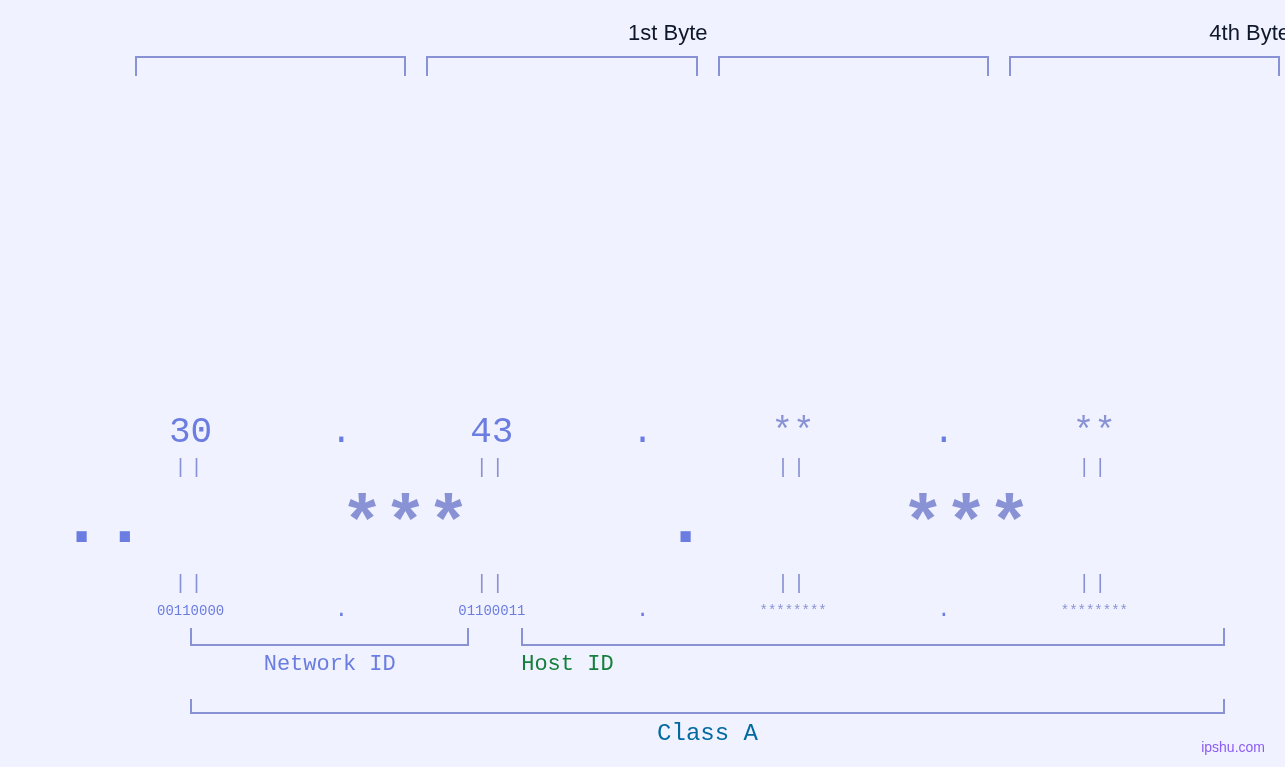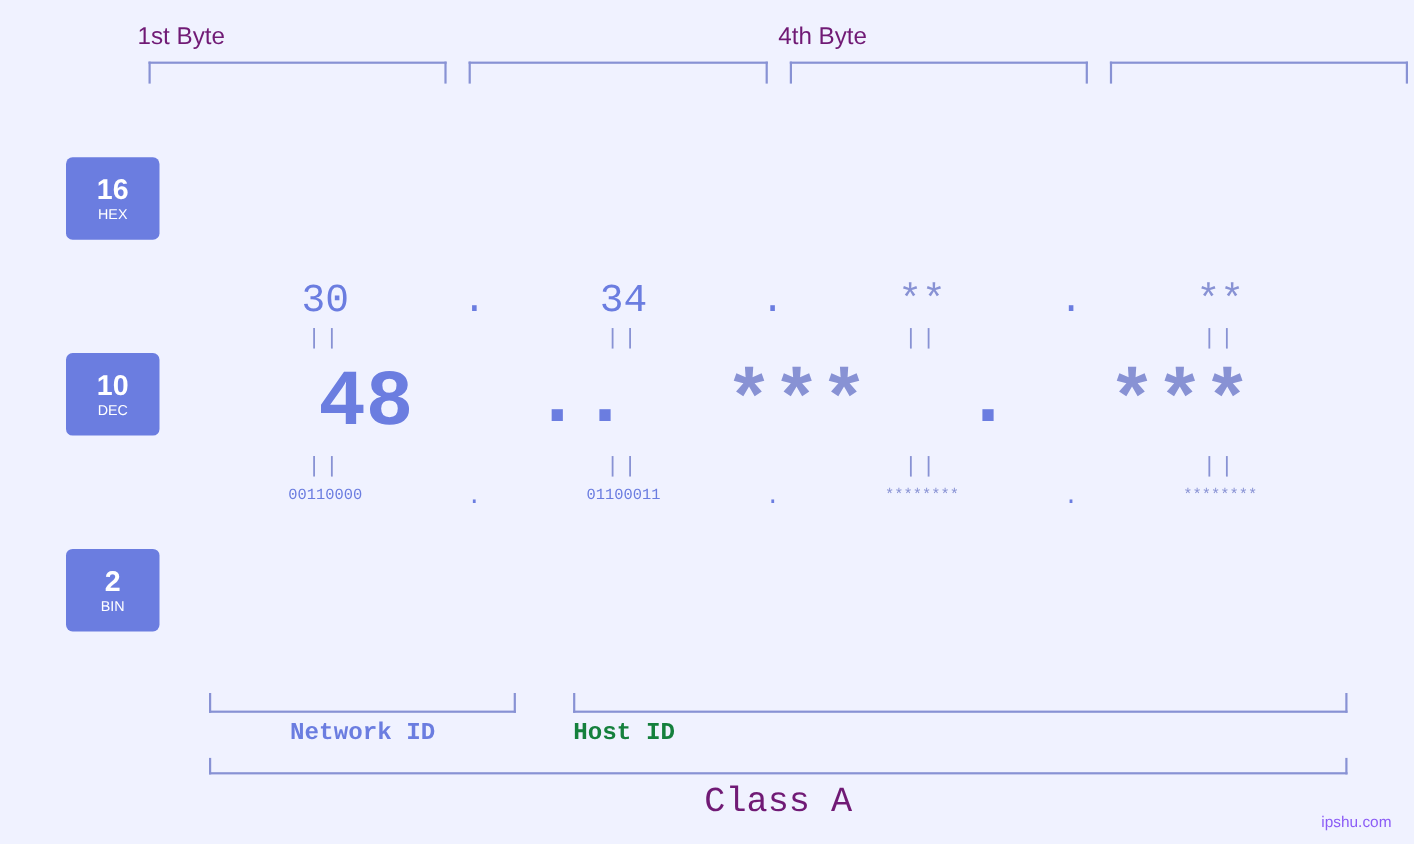--- a/index.html
+++ b/index.html
@@ -26,22 +26,22 @@
     
     .headers-row {
       display: flex;
       width: 100%;
       margin-left: 130px;
       margin-bottom: 10px;
     }
 
     .col-header {
       flex: 1;
-      text-align: left;
-      color: #701a75;
+      text-align: right;
+      color: #0f172a;
       font-size: 22px;
       font-family: Arial, sans-serif;
       font-weight: normal;
     }
 
     
     .brackets-row {
       display: flex;
       width: 100%;
       margin-left: 130px;
@@ -97,21 +97,21 @@
       font-size: 13px;
       font-family: Arial, sans-serif;
       font-weight: normal;
     }
 
     
     .data-grid {
       flex: 1;
       display: flex;
       flex-direction: column;
-      justify-content: center;
+      justify-content: flex-end;
     }
 
     .data-row {
       display: flex;
       align-items: center;
       justify-content: center;
     }
 
     .cell {
       flex: 1;
@@ -206,59 +206,44 @@
 
   <div class="brackets-row">
     <div class="bracket"></div>
     <div class="bracket"></div>
     <div class="bracket"></div>
     <div class="bracket"></div>
   </div>
 
   <div class="data-rows">
 
-    <div class="badges-col">
-      <div class="badge">
-        <span class="badge-number">16</span>
-        <span class="badge-label">HEX</span>
-      </div>
-      <div class="badge">
-        <span class="badge-number">10</span>
-        <span class="badge-label">DEC</span>
-      </div>
-      <div class="badge">
-        <span class="badge-number">2</span>
-        <span class="badge-label">BIN</span>
-      </div>
-    </div>
 
     <div class="data-grid">
 
       <div class="data-row hex-row">
         <div class="cell">30</div>
         <div class="cell-dot">.</div>
-        <div class="cell">34</div>
+        <div class="cell">43</div>
         <div class="cell-dot">.</div>
         <div class="cell masked">**</div>
         <div class="cell-dot">.</div>
         <div class="cell masked">**</div>
       </div>
 
       <div class="equals-row">
         <div class="equals-cell">||</div>
         <div class="equals-dot-cell"></div>
         <div class="equals-cell">||</div>
         <div class="equals-dot-cell"></div>
         <div class="equals-cell">||</div>
         <div class="equals-dot-cell"></div>
         <div class="equals-cell">||</div>
       </div>
 
       <div class="data-row dec-row">
-        <div class="cell">48</div>
         <div class="cell-dot">.</div>
         <div class="cell-dot">.</div>
         <div class="cell masked">***</div>
         <div class="cell-dot">.</div>
         <div class="cell masked">***</div>
       </div>
 
       <div class="equals-row">
         <div class="equals-cell">||</div>
         <div class="equals-dot-cell"></div>
@@ -285,29 +270,29 @@
   <div class="bottom-section">
 
     <div style="display:flex; margin-left:130px; margin-bottom:6px;">
 
       <div style="width:27%; height:18px; border-bottom:2px solid #8892d4; border-left:2px solid #8892d4; border-right:2px solid #8892d4;"></div>
       <div style="width:5%;"></div>
 
       <div style="flex:1; height:18px; border-bottom:2px solid #8892d4; border-left:2px solid #8892d4; border-right:2px solid #8892d4;"></div>
     </div>
 
-    <div style="display:flex; margin-left:130px; margin-bottom:10px;font-weight:bold;">
+    <div style="display:flex; margin-left:130px; margin-bottom:22px;">
       <div style="width:27%; text-align:center; color:#6b7de0; font-size:22px;">Network ID</div>
       <div style="width:5%;"></div>
       <div style="flex:1; text-align:left; color:#15803d; font-size:22px;">Host ID</div>
     </div>
 
     <div style="margin-left:130px; margin-bottom:6px;">
       <div style="width:100%; height:15px; border-bottom:2px solid #8892d4; border-left:2px solid #8892d4; border-right:2px solid #8892d4;"></div>
     </div>
 
-    <div style="text-align:center; color:#701a75; font-size:32px; margin-left:130px;">Class A</div>
+    <div style="text-align:center; color:#0369a1; font-size:24px; margin-left:130px;">Class A</div>
 
   </div>
 
   <div class="watermark">ipshu.com</div>
 
 </div>
 
 </body></html>

